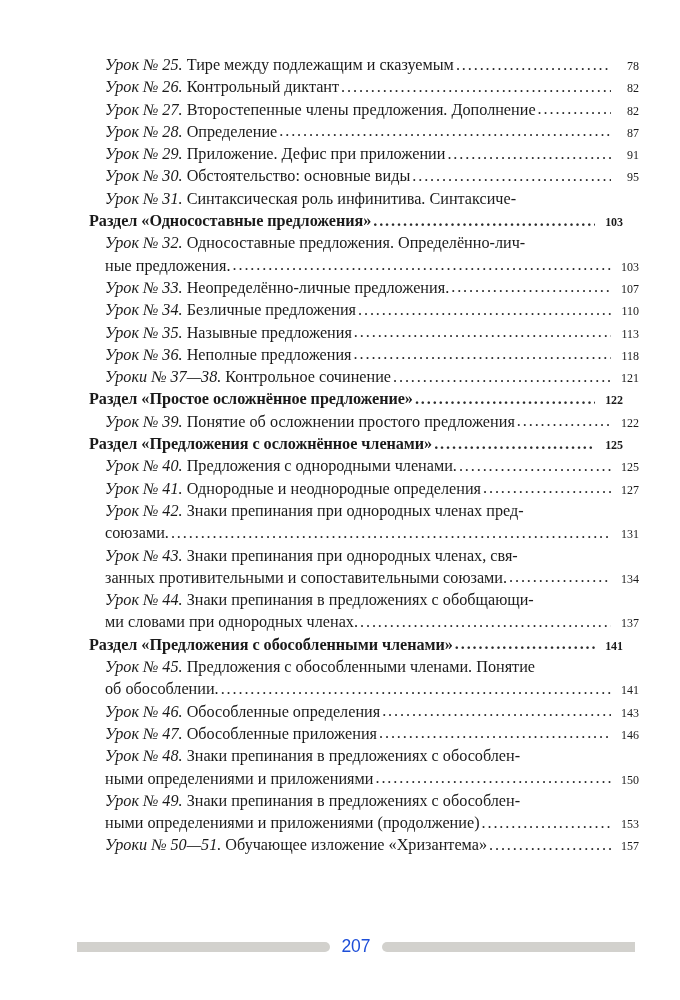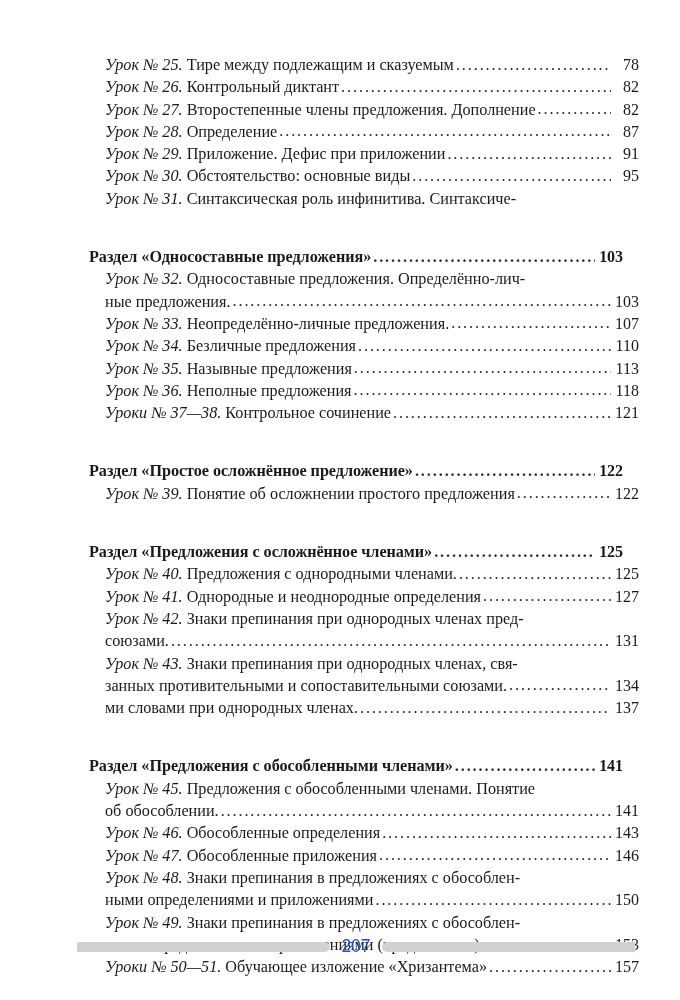--- a/index.html
+++ b/index.html
@@ -40,21 +40,20 @@
     height: 22.3px;
     font-size: 16.2px;
     white-space: nowrap;
     overflow: hidden;
   }
 
   
   .toc-line.section {
     font-weight: bold;
     letter-spacing: -0.05px;
-    margin-top: 36px;
   }
 
   
   .toc-line.lesson {
     padding-left: 16px;
   }
 
   
   .toc-line.cont {
     padding-left: 16px;
@@ -83,21 +82,21 @@
     content: "........................................................"
              "........................................................"
              "........................................................";
   }
   .leader.none::before { content: ""; }
 
   .pg {
     flex: 0 0 auto;
     text-align: right;
     min-width: 26px;
-    font-size: 16px;
+    font-size: 12px;
     padding-left: 1px;
   }
 
   
   .toc-line.nopage .leader { flex: 1 1 auto; }
 
   
   #page-footer {
     position: absolute;
     left: 0;
@@ -250,20 +249,25 @@
       <div class="toc-line lesson nopage">
         <span class="lbl"><span class="em">Урок № 43.</span><span> Знаки препинания при однородных членах, свя-</span></span>
         <span class="leader none" aria-hidden="true"></span>
         <span class="pg"></span>
       </div>
       <div class="toc-line cont">
         <span class="lbl"><span>занных противительными и сопоставительными союзами.</span></span>
         <span class="leader" aria-hidden="true"></span>
         <span class="pg">134</span>
       </div>
+      <div class="toc-line lesson nopage">
+        <span class="lbl"><span class="em">Урок № 44.</span><span> Знаки препинания в предложениях с обобщающи-</span></span>
+        <span class="leader none" aria-hidden="true"></span>
+        <span class="pg"></span>
+      </div>
       <div class="toc-line cont">
         <span class="lbl"><span>ми словами при однородных членах.</span></span>
         <span class="leader" aria-hidden="true"></span>
         <span class="pg">137</span>
       </div>
       <div class="toc-line section">
         <span class="lbl"><span>Раздел «Предложения с обособленными членами»</span></span>
         <span class="leader" aria-hidden="true"></span>
         <span class="pg">141</span>
       </div>

